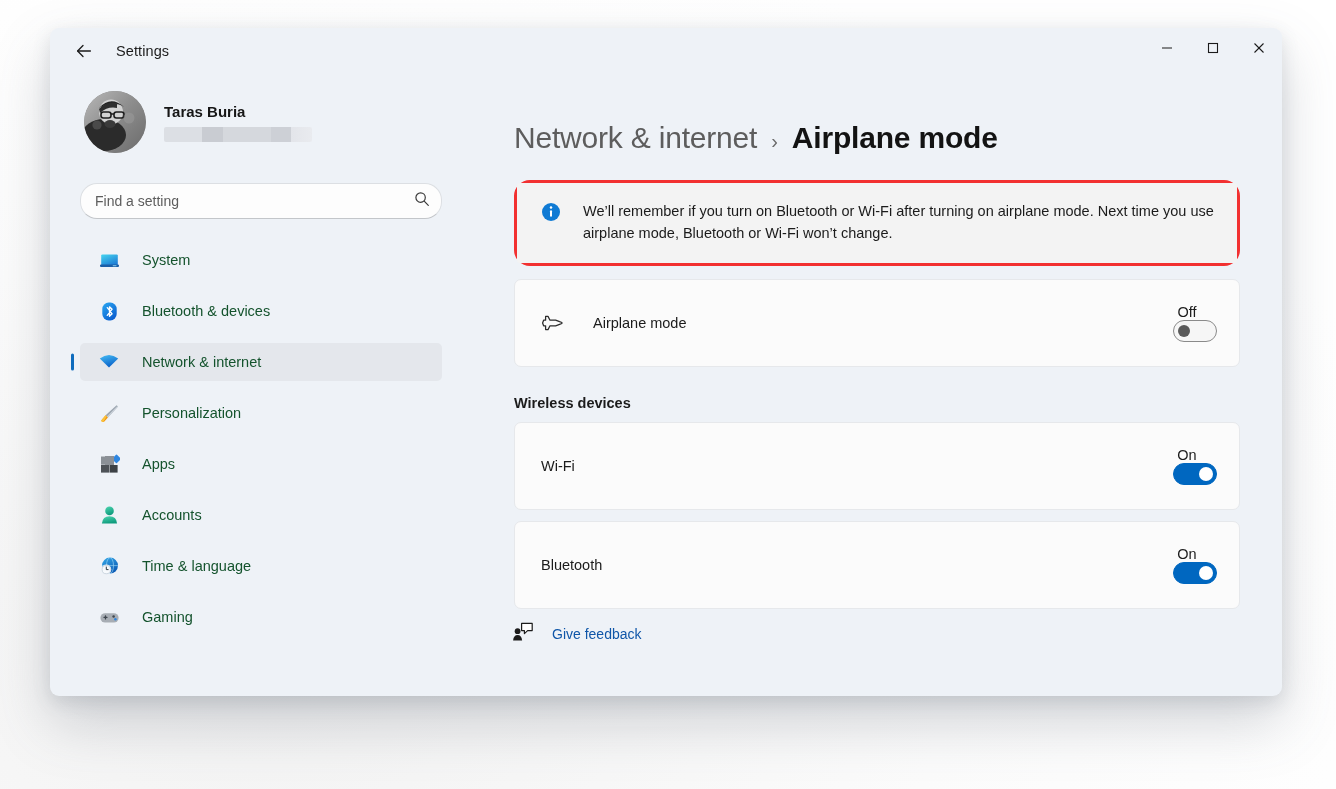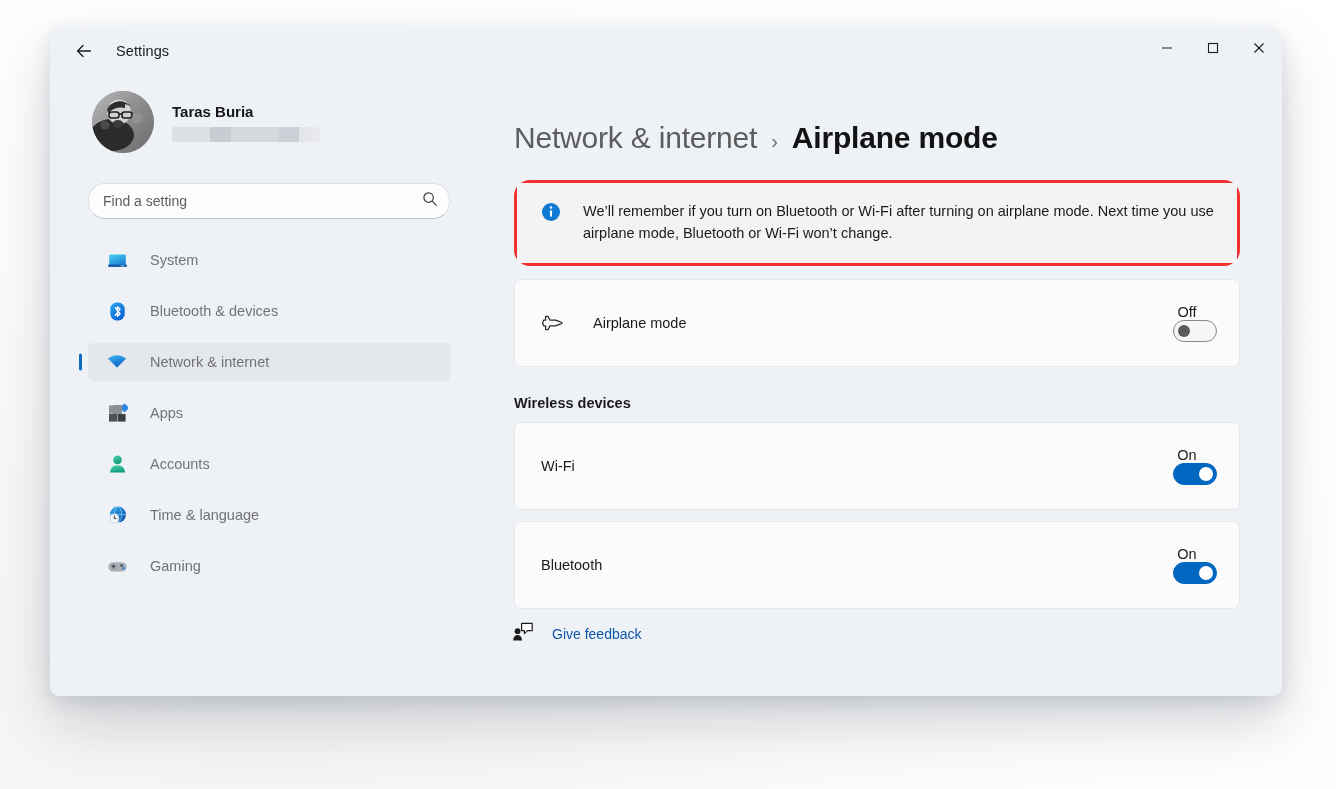--- a/index.html
+++ b/index.html
@@ -42,21 +42,21 @@
   }
   .wincontrols { position: absolute; right: 0; top: 0; display: flex; }
   .wc {
     width: 46px; height: 40px;
     display: flex; align-items: center; justify-content: center;
     cursor: pointer;
   }
 
   
   .sidebar {
-    position: absolute; left: 16px; top: 46px;
+    position: absolute; left: 8px; top: 46px;
     width: 406px; height: calc(100% - 46px);
     padding: 0 22px;
   }
   .profile { display: flex; align-items: center; margin: 17px 0 0 4px; }
   .avatar {
     width: 62px; height: 62px; border-radius: 50%;
     overflow: hidden; flex: 0 0 auto;
     background: #8d8d8d;
   }
   .profile-text { margin-left: 18px; }
@@ -103,21 +103,21 @@
   .navitem.active::before {
     content: ""; position: absolute;
     left: -9px; top: 50%; transform: translateY(-50%);
     width: 3px; height: 17px; border-radius: 2px;
     background: #0f6cbd;
   }
   .navicon {
     width: 22px; height: 22px; flex: 0 0 auto;
     display: flex; align-items: center; justify-content: center;
   }
-  .navlabel { margin-left: 22px; font-size: 14.5px; color: #737373; }
+  .navlabel { margin-left: 22px; font-size: 14.5px; color: #14532d; }
 
   
   .content {
     position: absolute; left: 406px; top: 46px;
     width: calc(100% - 406px); height: calc(100% - 46px);
     padding: 0 42px 0 58px;
   }
   .breadcrumb {
     display: flex; align-items: baseline;
     margin-top: 47px;
@@ -320,20 +320,31 @@
               <stop offset="0%" stop-color="#46bdf5"></stop>
                   <stop offset="100%" stop-color="#0a62c9"></stop>
             </linearGradient>
               </defs>
             <path d="M11 16.6 L1.8 7.6 Q11 0.6 20.2 7.6 Z" fill="url(#g-wf)"></path>
           </svg>
         </span>
         <span class="navlabel">Network &amp; internet</span>
       </div>
 
+      <div class="navitem">
+        <span class="navicon">
+          <svg width="21" height="21" viewBox="0 0 21 21">
+            <path d="M17.6 2.2 L19 3.6 L8.9 14.6 L6.6 12.3 Z" fill="#9aa4ae"></path>
+            <path d="M18.3 2.9 L19 3.6 L8.9 14.6 L7.8 13.5 Z" fill="#c9d1d9"></path>
+            <path d="M6.6 12.3 L8.9 14.6 L5.4 18.6 Q3 19.6 2.2 17.4 Z" fill="#f2960f"></path>
+            <path d="M6.6 12.3 L7.7 13.4 L4.2 18.9 Q2.8 19.2 2.2 17.4 Z" fill="#f9c23c"></path>
+          </svg>
+        </span>
+        <span class="navlabel">Personalization</span>
+      </div>
 
       <div class="navitem">
         <span class="navicon">
           <rect style="width:9px;height:9px;background:#8b9096;display:inline-block;position:absolute;margin:-8px 0 0 0"></rect>
           <svg width="21" height="21" viewBox="0 0 21 21">
             <rect x="2" y="2.5" width="8.2" height="8.2" fill="#8a9096"></rect>
             <rect x="2" y="11" width="8.2" height="7.6" fill="#4d5257"></rect>
             <rect x="10.6" y="11" width="8" height="7.6" fill="#3c4145"></rect>
             <rect x="14.2" y="1.6" width="6.6" height="6.6" rx="0.7" fill="#2e86e0" transform="rotate(45 17.5 4.9)"></rect>
           </svg>

